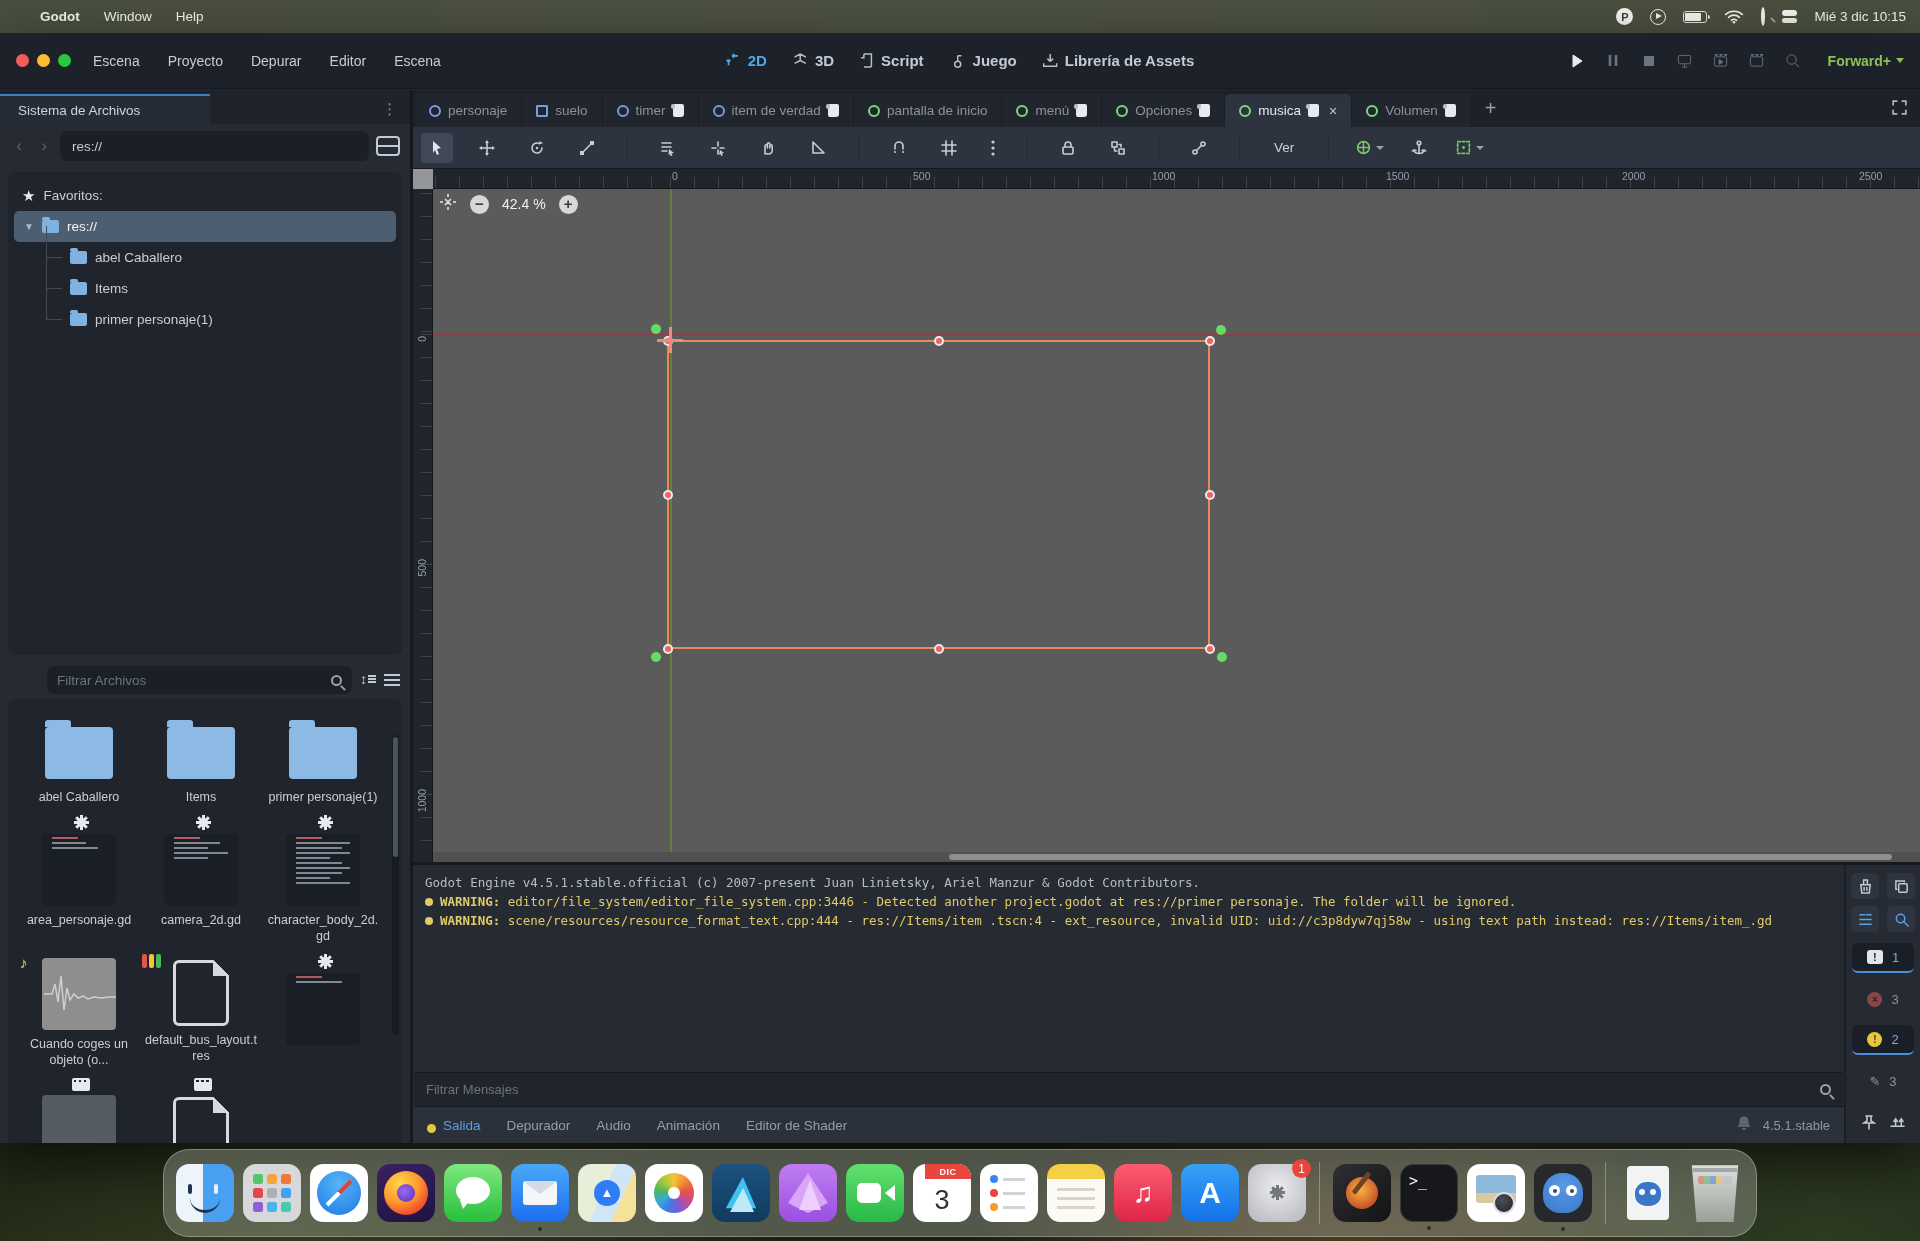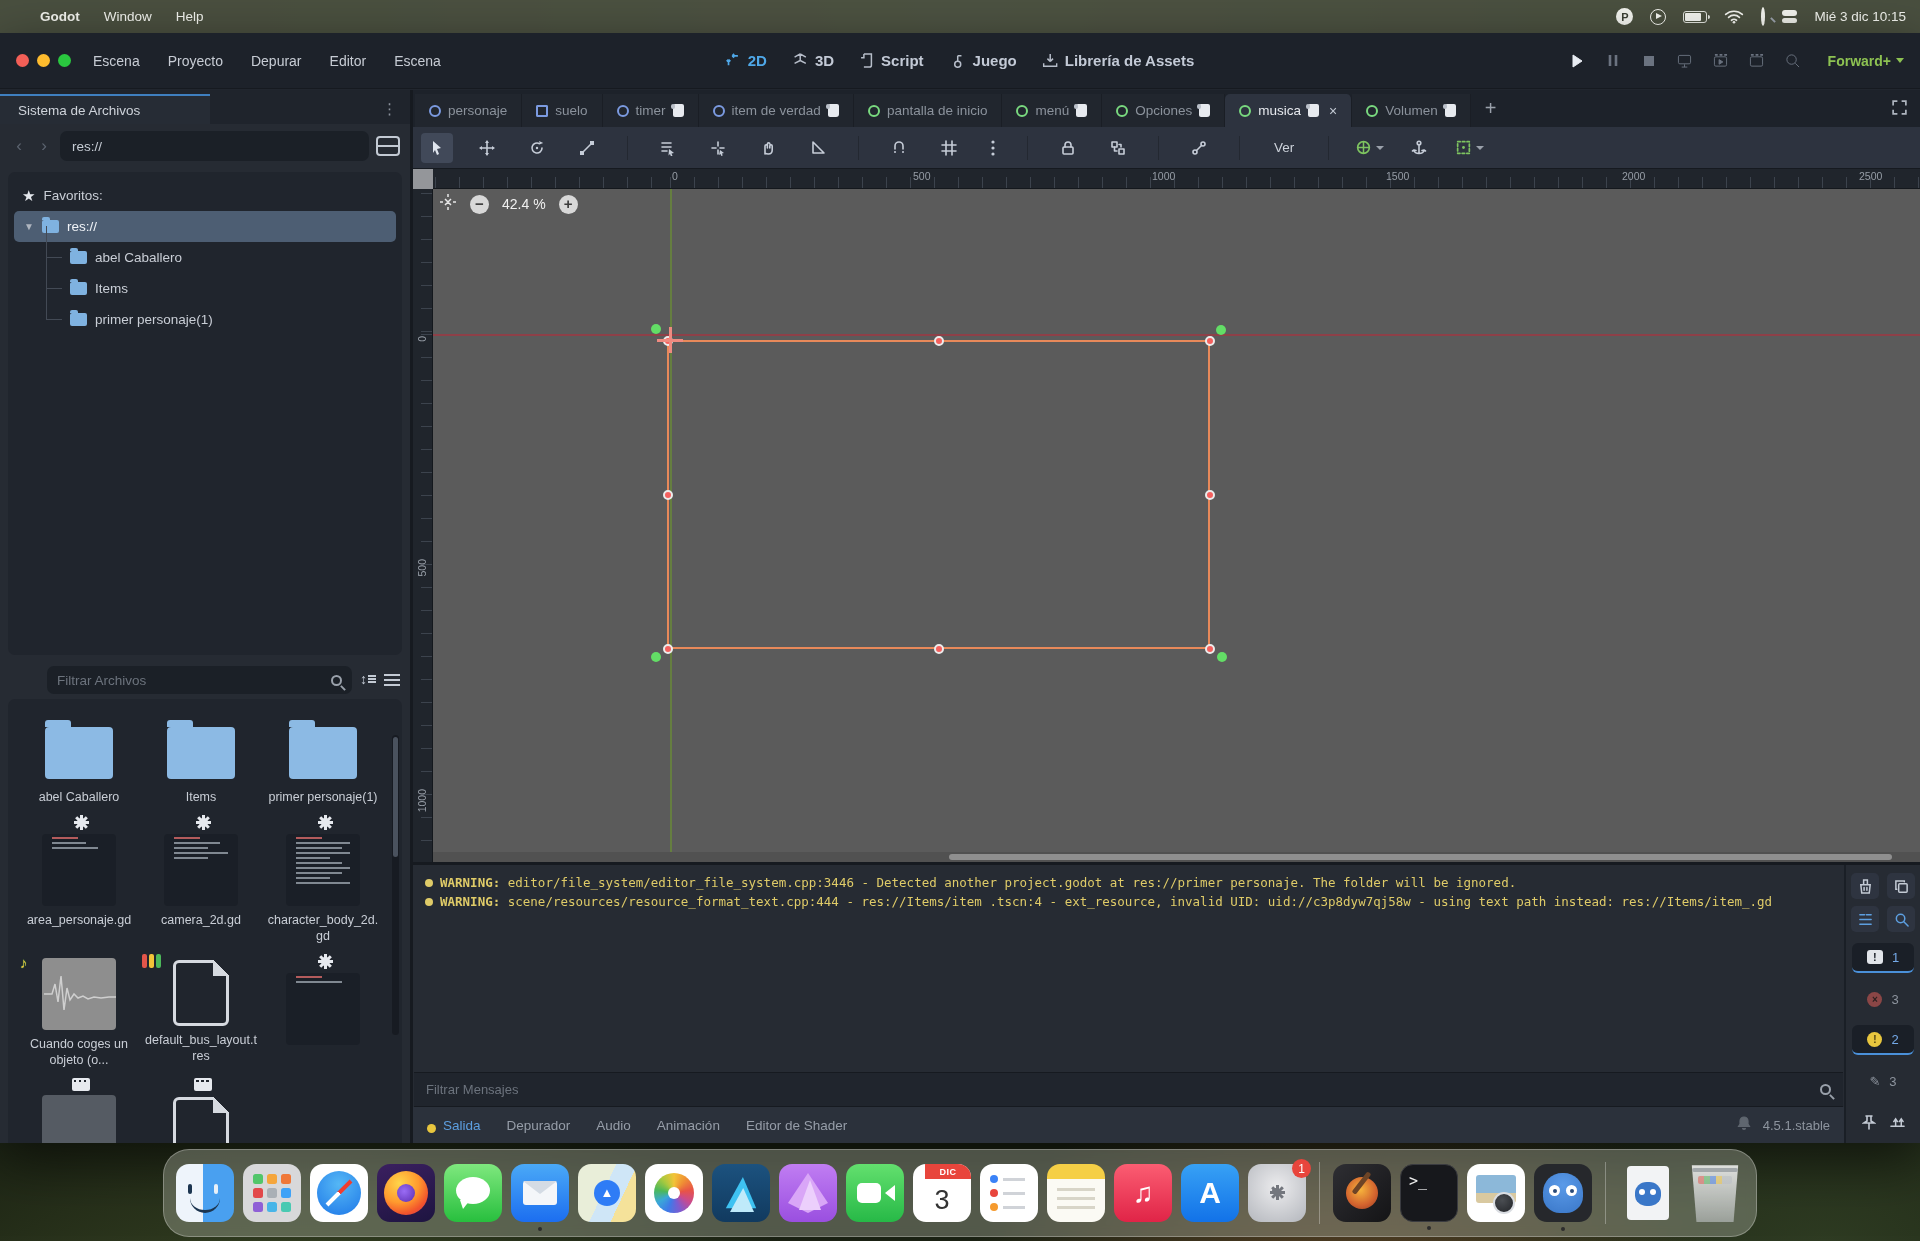--- a/index.html
+++ b/index.html
@@ -806,20 +806,21 @@
             <span class="zp-btn">+</span>
           </div>
 
           <div class="hscroll-track"></div>
           <div class="hscroll"></div>
         </div>
 
         <div class="bottom">
           <div class="bp-left">
             <div class="console">
+              <div class="cl-plain"><span>Godot Engine v4.5.1.stable.official (c) 2007-present Juan Linietsky, Ariel Manzur &amp; Godot Contributors.</span></div>
               <div class="cl-warn"><span class="wdot"></span><b>WARNING:</b> <span>editor/file_system/editor_file_system.cpp:3446 - Detected another project.godot at res://primer personaje. The folder will be ignored.</span></div>
               <div class="cl-warn"><span class="wdot"></span><b>WARNING:</b> <span>scene/resources/resource_format_text.cpp:444 - res://Items/item .tscn:4 - ext_resource, invalid UID: uid://c3p8dyw7qj58w - using text path instead: res://Items/item_.gd</span></div>
             </div>
             <div class="msg-filter">
               <span>Filtrar Mensajes</span>
                 <span class="sp"></span>
               <span class="ic-search"></span>
             </div>
             <div class="statusbar">
               <span class="sb-tab active">

